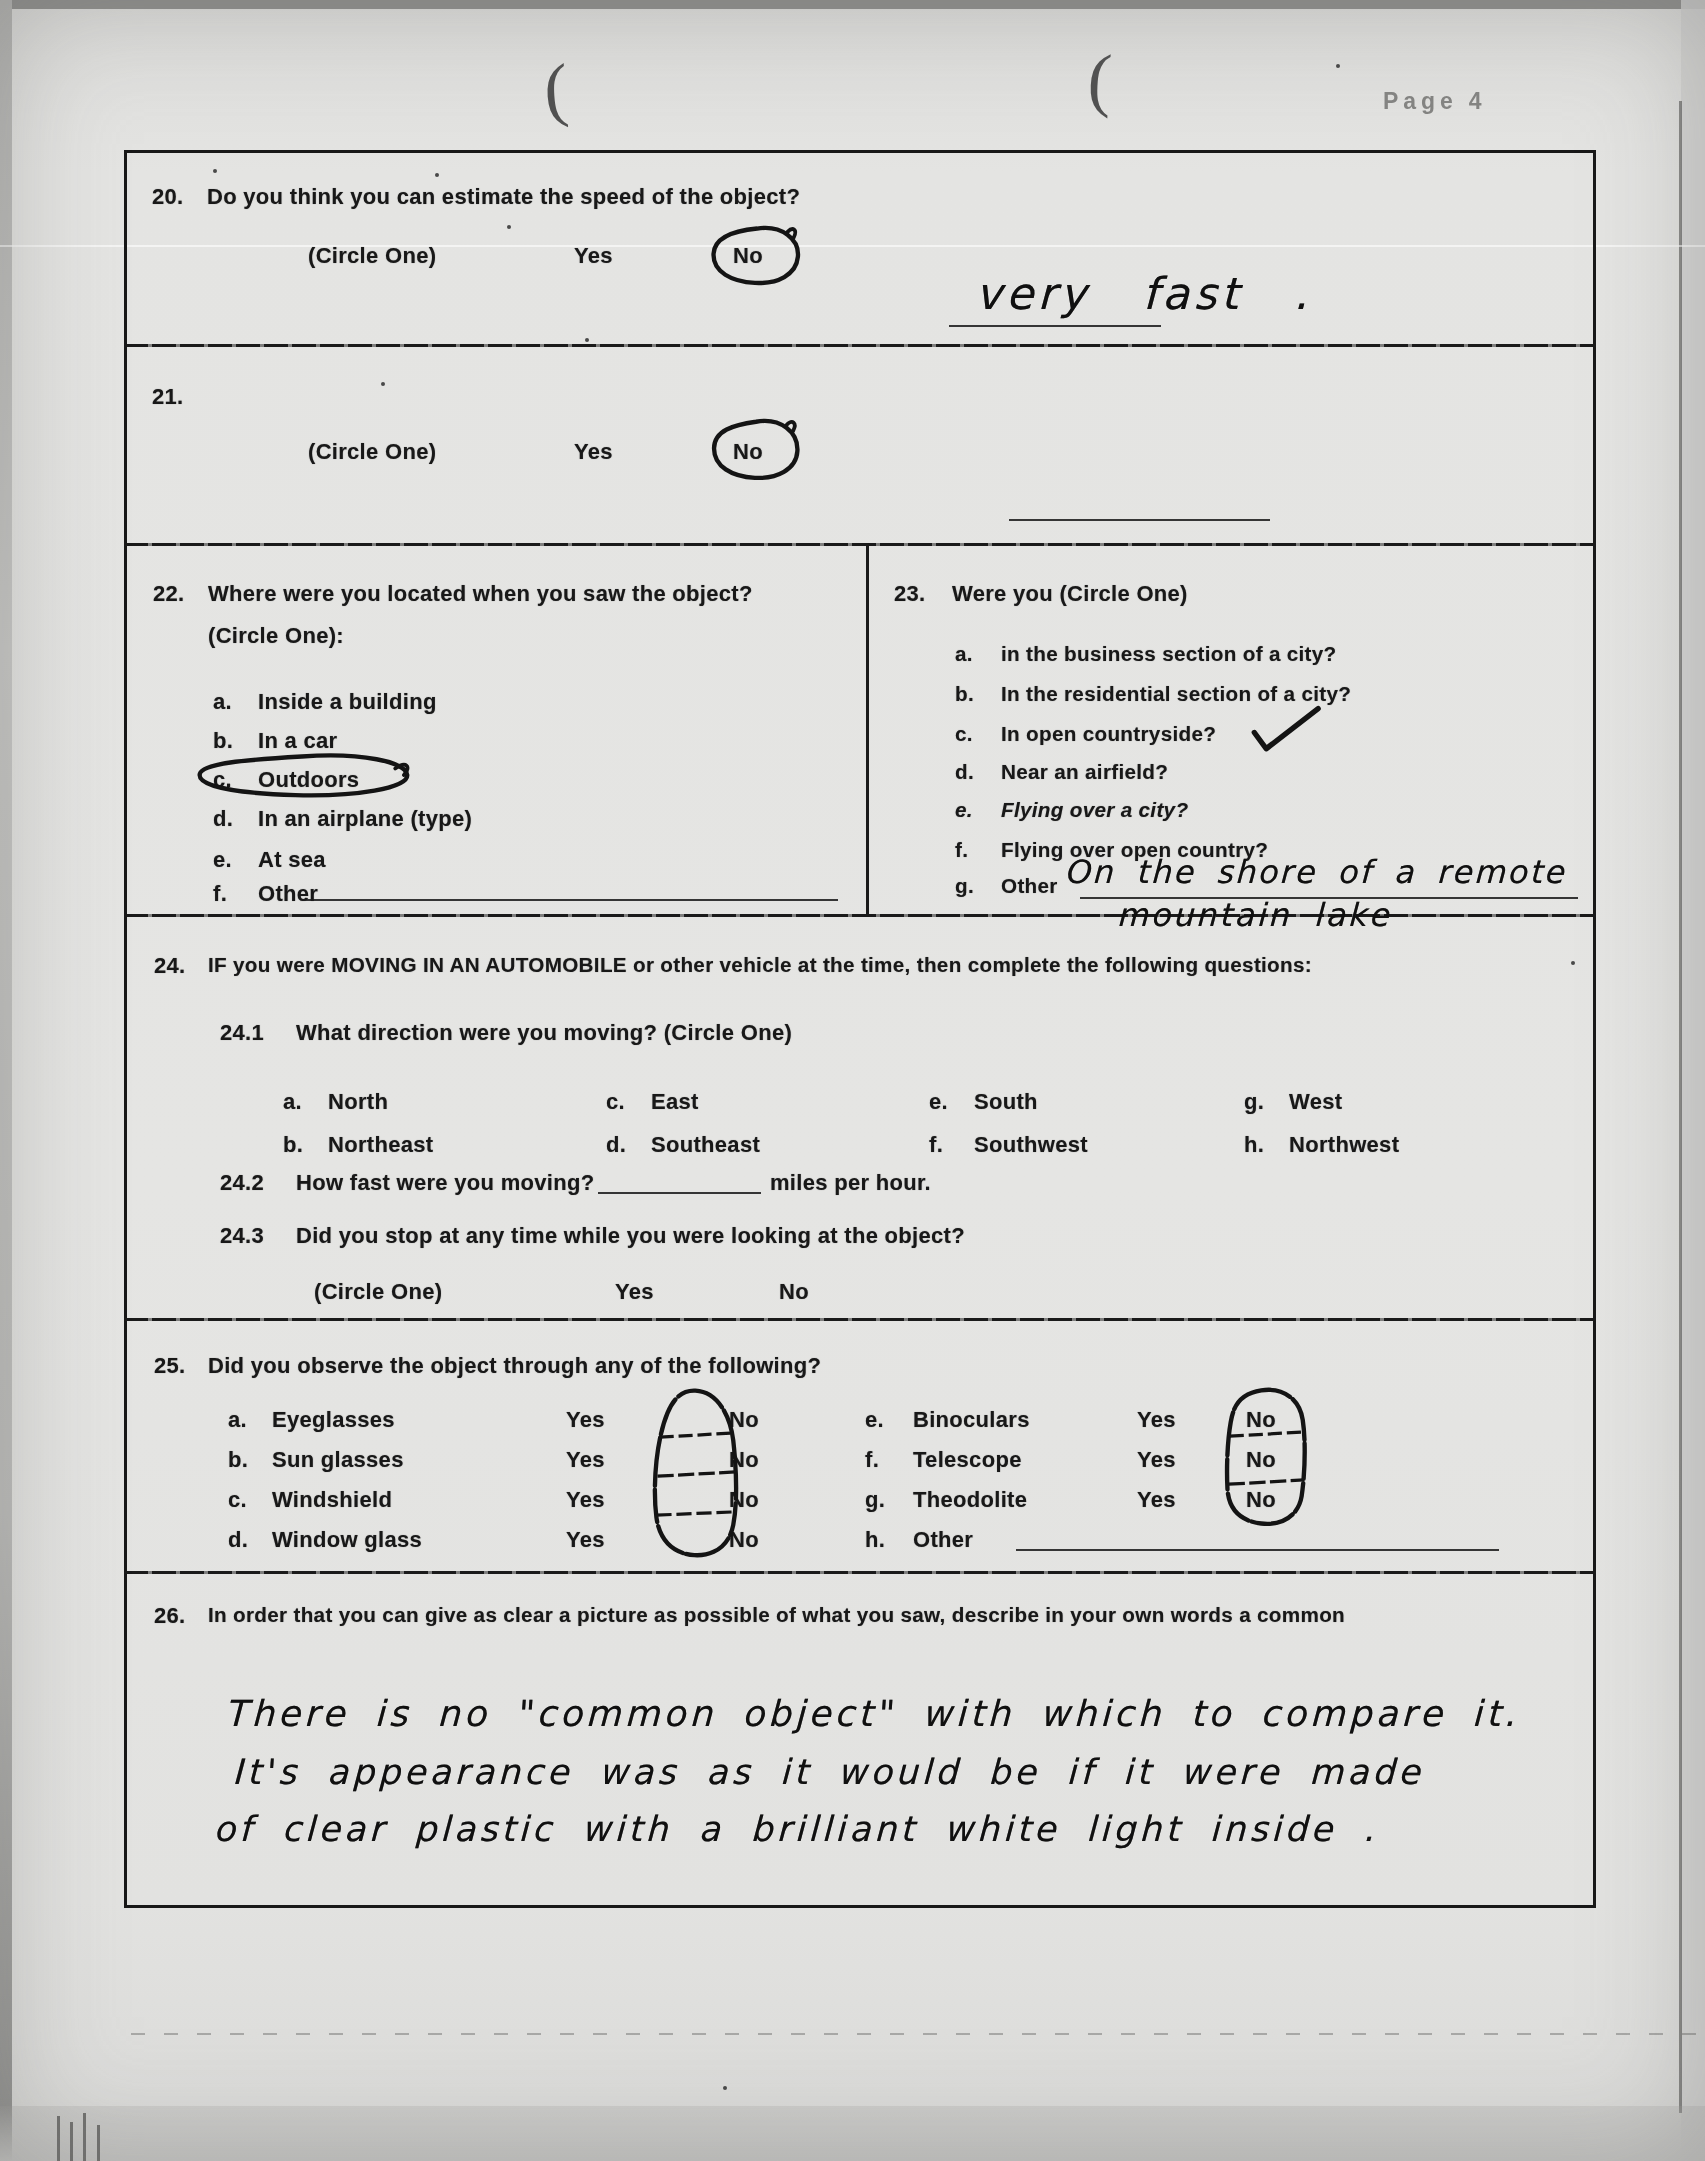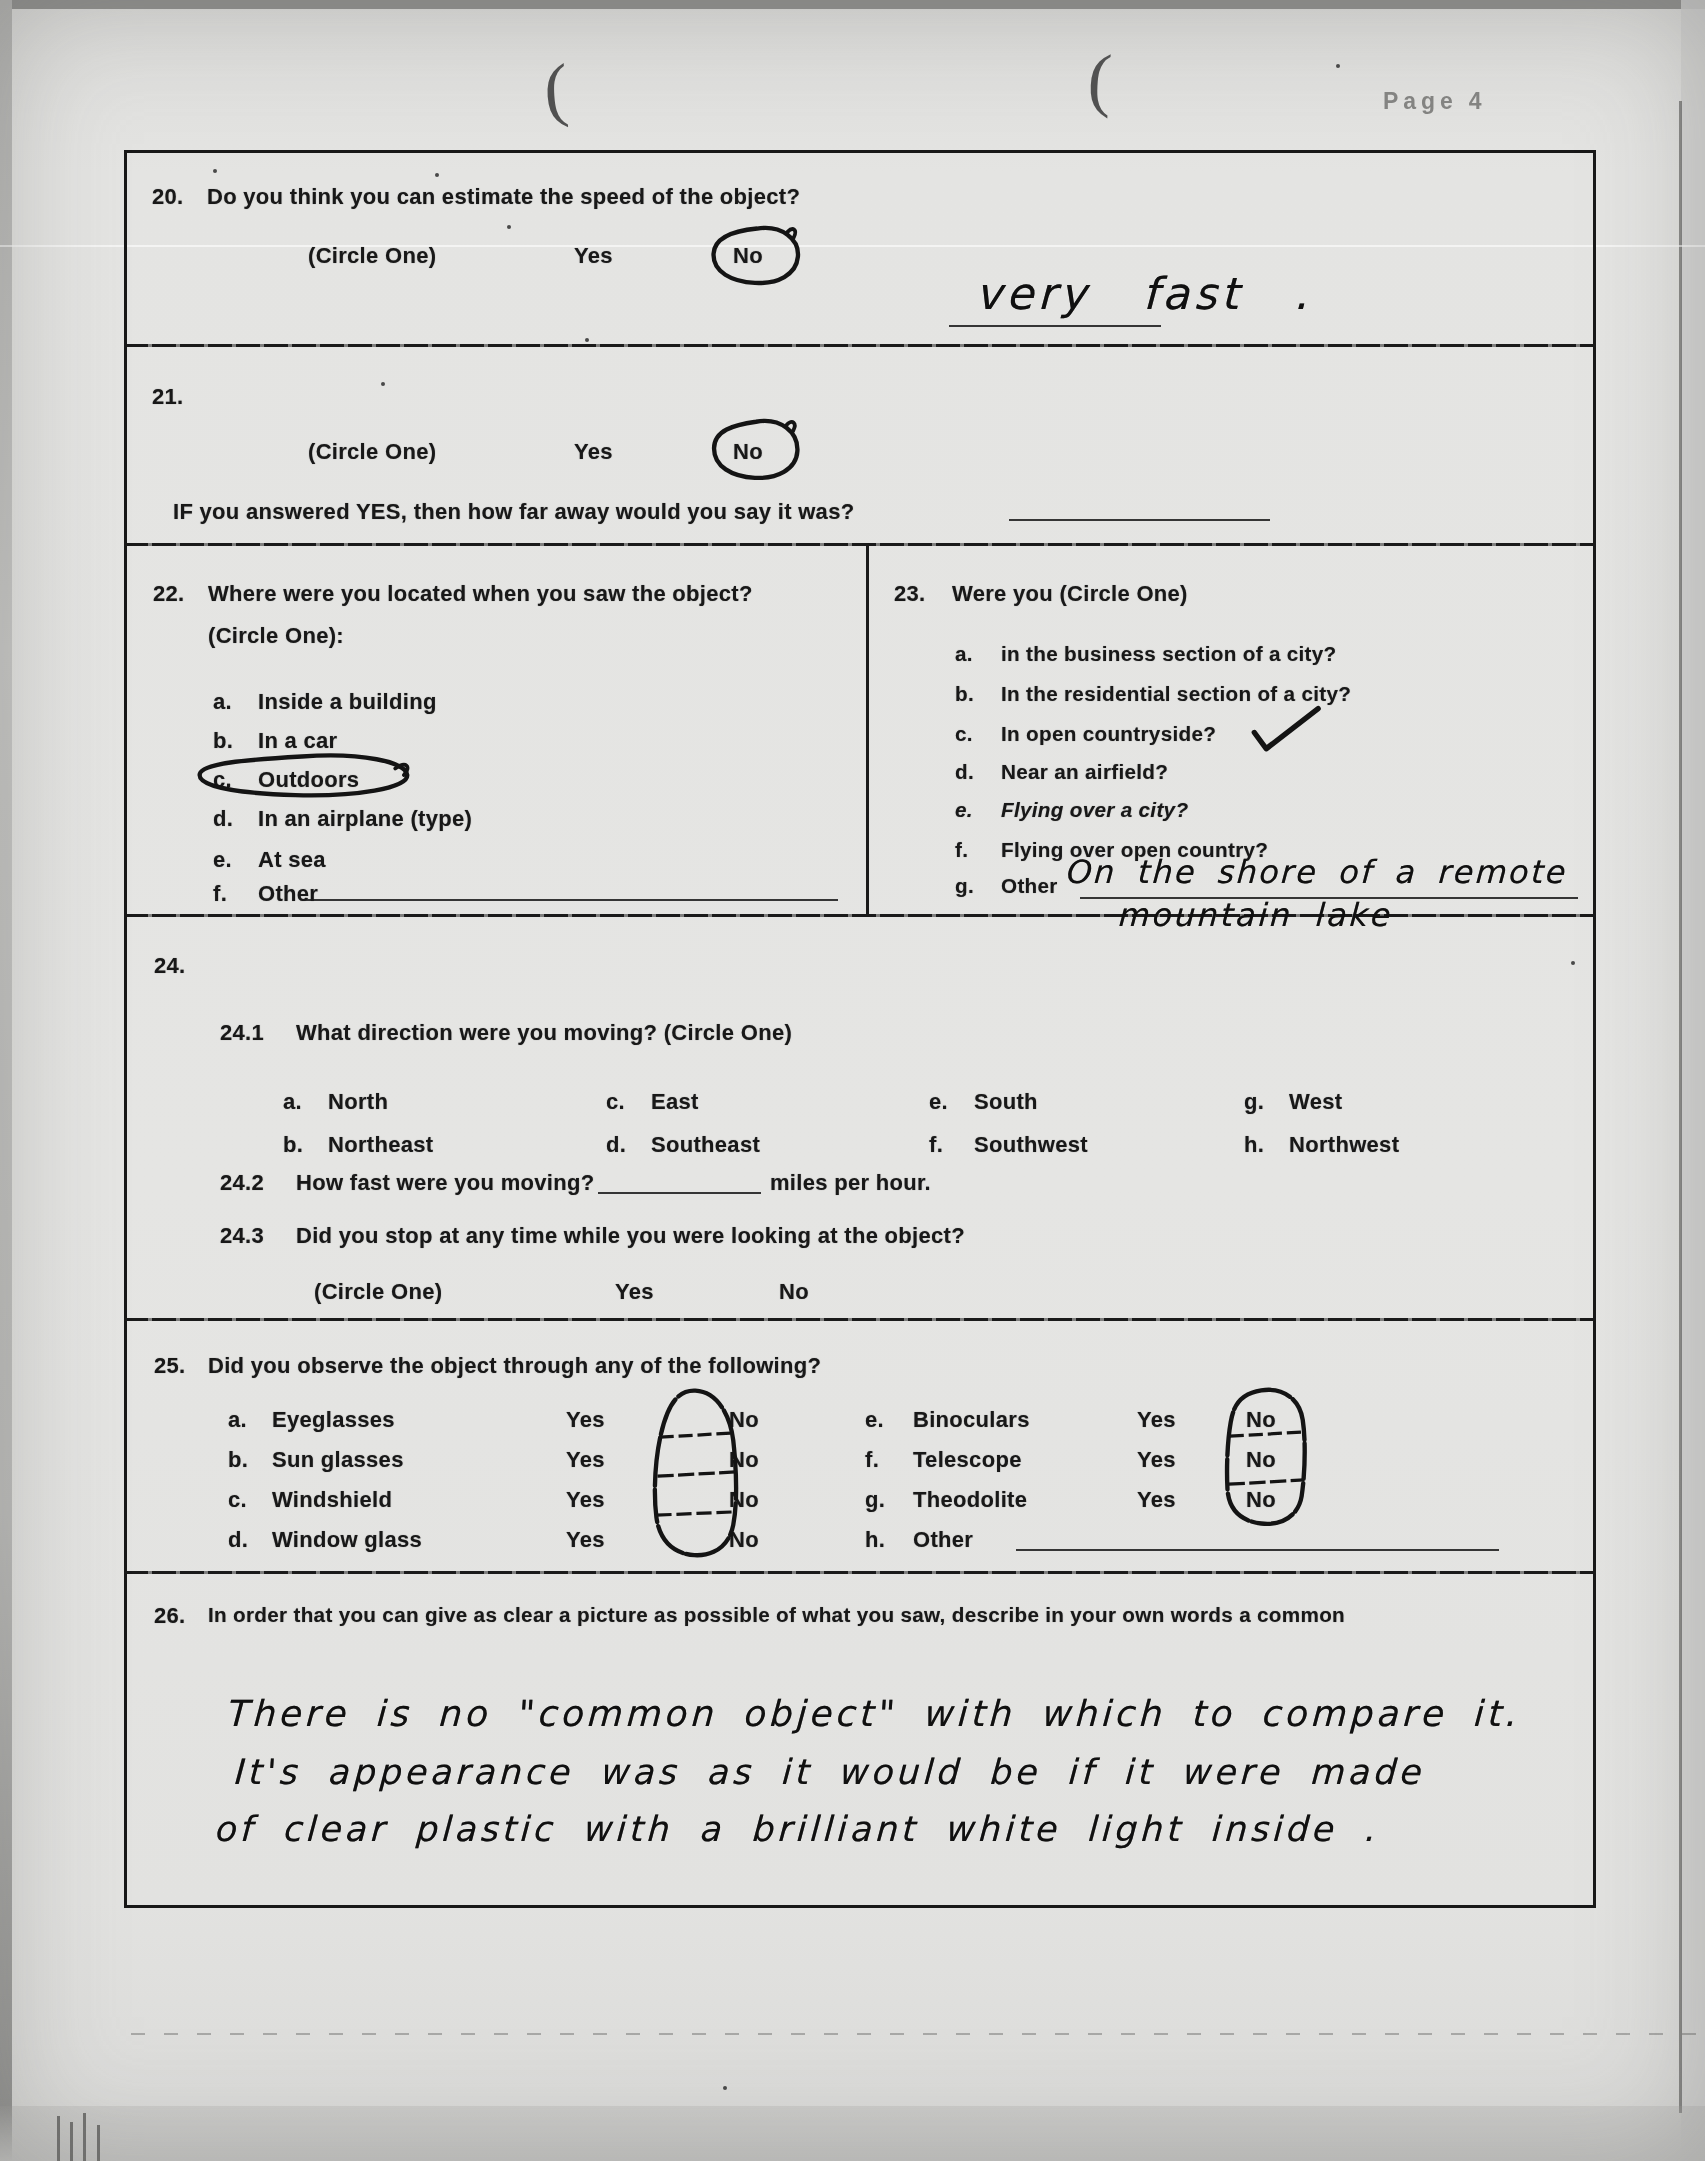--- a/index.html
+++ b/index.html
@@ -90,21 +90,20 @@
   <span class="hand abs" style="left:979px;top:268px;font-size:44px;letter-spacing:4.4px;word-spacing:33px;">very fast .</span>
 
   <span class="print abs" style="left:152px;top:384px;">21.</span>
   <span class="print abs" style="left:308px;top:439px;">(Circle One)</span>
   <span class="print abs" style="left:574px;top:439px;">Yes</span>
   <span class="print abs" style="left:733px;top:439px;">No</span>
   <svg class="loop-svg" style="left:707px;top:414px;" width="98" height="71" viewBox="0 0 180 130">
     <path d="M90,14 C136,6 168,34 166,68 C164,102 128,119 88,117 C46,115 12,96 13,62 C14,30 48,20 90,14 Z" fill="none" stroke="#141414" stroke-width="8" stroke-linecap="round"></path>
     <path d="M146,20 C157,9 166,16 158,31" fill="none" stroke="#141414" stroke-width="7" stroke-linecap="round"></path>
   </svg>
-  <span class="print abs" style="left:173px;top:499px;">IF you answered YES, then how far away would you say it was?</span>
   <div class="blank" style="left:1009px;top:519px;width:261px;"></div>
 
   <span class="print abs" style="left:153px;top:581px;">22.</span>
   <span class="print abs" style="left:208px;top:581px;">Where were you located when you saw the object?</span>
   <span class="print abs" style="left:208px;top:623px;">(Circle One):</span>
   <div class="row print" style="left:213px;top:689px;"><span class="letter" style="width:45px;">a.</span><span>Inside a building</span></div>
   <div class="row print" style="left:213px;top:728px;"><span class="letter" style="width:45px;">b.</span><span>In a car</span></div>
   <div class="row print" style="left:213px;top:767px;"><span class="letter" style="width:45px;">c.</span><span>Outdoors</span></div>
   <div class="row print" style="left:213px;top:806px;"><span class="letter" style="width:45px;">d.</span><span>In an airplane (type)</span></div>
   <div class="row print" style="left:213px;top:847px;"><span class="letter" style="width:45px;">e.</span><span>At sea</span></div>
@@ -125,20 +124,21 @@
   <div class="row print small" style="left:955px;top:838px;"><span class="letter" style="width:46px;">f.</span><span>Flying over open country?</span></div>
   <div class="row print small" style="left:955px;top:874px;"><span class="letter" style="width:46px;">g.</span><span>Other</span></div>
   <svg class="loop-svg" style="left:1250px;top:703px;" width="73" height="52" viewBox="0 0 135 95">
     <polyline points="8,54 30,84 126,10" fill="none" stroke="#141414" stroke-width="10" stroke-linecap="round" stroke-linejoin="round"></polyline>
   </svg>
   <div class="blank" style="left:1080px;top:897px;width:498px;"></div>
   <span class="hand abs" style="left:1067px;top:853px;font-size:32px;letter-spacing:2.2px;word-spacing:8.7px;">On the shore of a remote</span>
   <span class="hand abs" style="left:1119px;top:896px;font-size:32px;letter-spacing:2.7px;word-spacing:9.8px;">mountain lake</span>
 
   <span class="print abs" style="left:154px;top:953px;">24.</span>
+  <span class="print abs small" style="left:208px;top:953px;">IF you were MOVING IN AN AUTOMOBILE or other vehicle at the time, then complete the following questions:</span>
   <span class="print abs" style="left:220px;top:1020px;">24.1</span>
   <span class="print abs" style="left:296px;top:1020px;">What direction were you moving?  (Circle One)</span>
   <div class="row print" style="left:283px;top:1089px;"><span class="letter" style="width:45px;">a.</span><span>North</span></div>
   <div class="row print" style="left:606px;top:1089px;"><span class="letter" style="width:45px;">c.</span><span>East</span></div>
   <div class="row print" style="left:929px;top:1089px;"><span class="letter" style="width:45px;">e.</span><span>South</span></div>
   <div class="row print" style="left:1244px;top:1089px;"><span class="letter" style="width:45px;">g.</span><span>West</span></div>
   <div class="row print" style="left:283px;top:1132px;"><span class="letter" style="width:45px;">b.</span><span>Northeast</span></div>
   <div class="row print" style="left:606px;top:1132px;"><span class="letter" style="width:45px;">d.</span><span>Southeast</span></div>
   <div class="row print" style="left:929px;top:1132px;"><span class="letter" style="width:45px;">f.</span><span>Southwest</span></div>
   <div class="row print" style="left:1244px;top:1132px;"><span class="letter" style="width:45px;">h.</span><span>Northwest</span></div>

